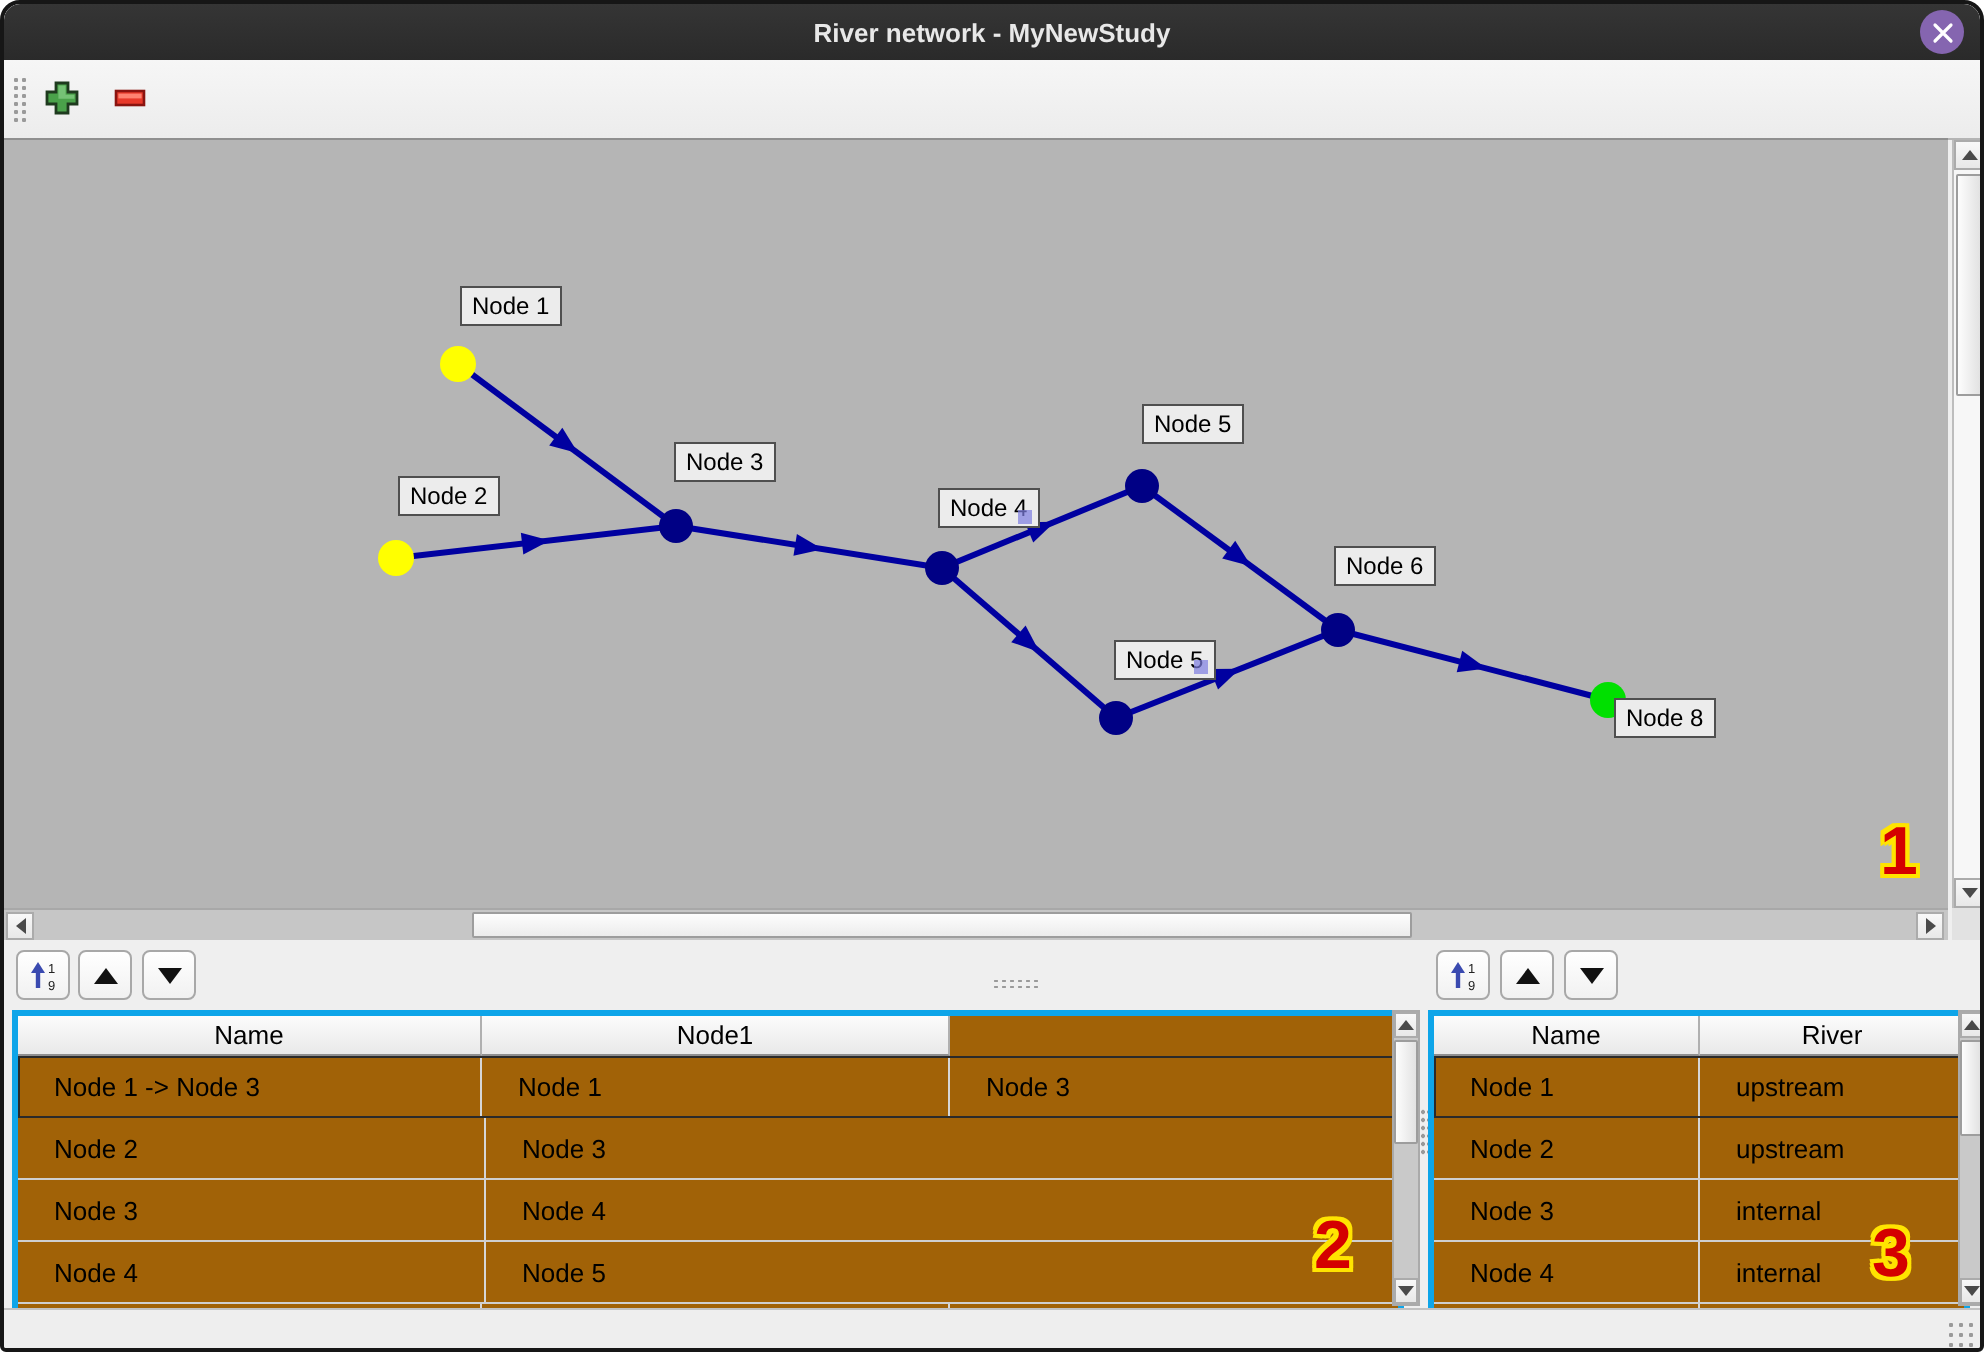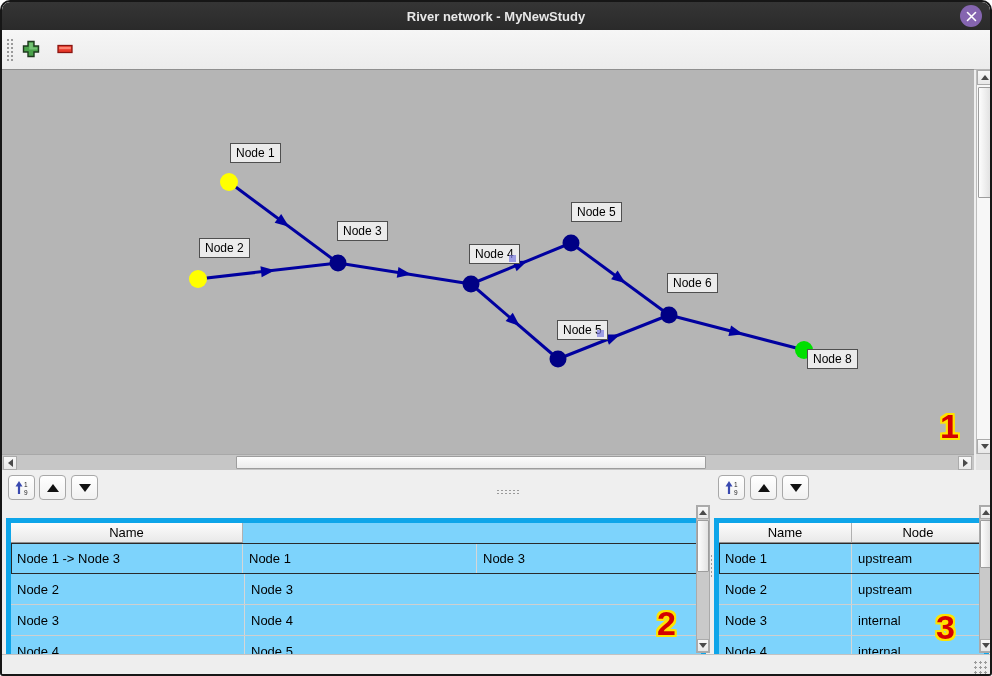--- a/index.html
+++ b/index.html
@@ -35,28 +35,28 @@
   .tri-down{width:0;height:0;border-left:4px solid transparent;border-right:4px solid transparent;border-top:5px solid #4a4a4a;}
   .tri-left{width:0;height:0;border-top:4px solid transparent;border-bottom:4px solid transparent;border-right:5px solid #4a4a4a;}
   .tri-right{width:0;height:0;border-top:4px solid transparent;border-bottom:4px solid transparent;border-left:5px solid #4a4a4a;}
   
   .mini-btn{position:absolute;top:473px;width:27px;height:25px;background:linear-gradient(#ffffff,#f1f1f1);
             border:1px solid #a8a8a8;border-radius:4px;box-sizing:border-box;
             display:flex;align-items:center;justify-content:center;padding:0;}
   .tri-up.big{border-left:6px solid transparent;border-right:6px solid transparent;border-bottom:8px solid #111;}
   .tri-down.big{border-left:6px solid transparent;border-right:6px solid transparent;border-top:8px solid #111;}
   
-  .dtable{position:absolute;background:#7dd3fc;border:5px solid #0ea5e9;box-sizing:content-box;margin-top:13px;}
+  .dtable{position:absolute;background:#a16207;border:3px solid #0ea5e9;box-sizing:content-box;}
   .thead{display:flex;height:20px;}
   .th{background:linear-gradient(#fcfcfc,#e9e9e9);border-right:1px solid #b0b0b0;border-bottom:1px solid #8f8f8f;
       box-sizing:border-box;font-size:13px;color:#000;display:flex;align-items:center;justify-content:center;}
   .tr{display:flex;height:30px;border-bottom:1px solid #cfcfcf;}
   .tr.focused{outline:1px solid #2a2a2a;outline-offset:-1px;}
   .td{border-right:1px solid #d6d6d6;box-sizing:border-box;font-size:13px;color:#000;
-      display:flex;align-items:center;padding-left:6px;}
+      display:flex;align-items:center;padding-left:18px;}
   .tr.partial{height:8px;border-bottom:none;}
   .grip-dots-v{position:absolute;width:5px;height:24px;
                background-image:radial-gradient(#9a9a9a 0.8px,transparent 1px);background-size:3px 4px;}
   .grip-dots-h{position:absolute;width:24px;height:5px;
                background-image:radial-gradient(#9a9a9a 0.8px,transparent 1px);background-size:4px 3px;}
   .footer{position:absolute;left:0;top:652px;width:988px;height:22px;background:#eeeeee;border-top:1px solid #c2c2c2;}
   .resize-grip{position:absolute;right:3px;bottom:3px;width:14px;height:14px;
                background-image:radial-gradient(#9a9a9a 1px,transparent 1.2px);background-size:5px 5px;}
   .annotation{position:absolute;font-size:34px;font-weight:bold;line-height:1;color:#d40000;
               text-shadow:-2px -2px 0 #ffe400,2px -2px 0 #ffe400,-2px 2px 0 #ffe400,2px 2px 0 #ffe400,
@@ -180,20 +180,21 @@
   <button class="mini-btn" style="left:748px">
       <div class="tri-up big"></div>
     </button>
   <button class="mini-btn" style="left:780px">
       <div class="tri-down big"></div>
     </button>
 
   <div class="dtable" style="left:4px;top:503px;width:690px;height:148px;">
     <div class="thead">
       <div class="th" style="width:232px">Name</div>
+      <div class="th" style="width:234px">Node1</div>
     </div>
     <div class="tr focused">
       <div class="td" style="width:232px">Node 1 -&gt; Node 3</div>
       <div class="td" style="width:234px">Node 1</div>
       <div class="td" style="width:224px;border-right:none">Node 3</div>
     </div>
     <div class="tr">
       <div class="td" style="width:234px">Node 2</div>
       <div class="td" style="width:224px;border-right:none">Node 3</div>
     </div>
@@ -220,21 +221,21 @@
     <div class="sb-btn" style="left:0;top:133px;width:12px;height:13px;">
         <div class="tri-down"></div>
       </div>
   </div>
 
   <div class="grip-dots-v" style="left:708px;top:552px;"></div>
 
   <div class="dtable" style="left:712px;top:503px;width:265px;height:148px;">
     <div class="thead">
       <div class="th" style="width:133px">Name</div>
-      <div class="th" style="width:132px;border-right:none">Node</div>
+      <div class="th" style="width:132px;border-right:none">River</div>
     </div>
     <div class="tr focused">
       <div class="td" style="width:133px">Node 1</div>
       <div class="td" style="width:132px;border-right:none">upstream</div>
     </div>
     <div class="tr">
       <div class="td" style="width:133px">Node 2</div>
       <div class="td" style="width:132px;border-right:none">upstream</div>
     </div>
     <div class="tr">

